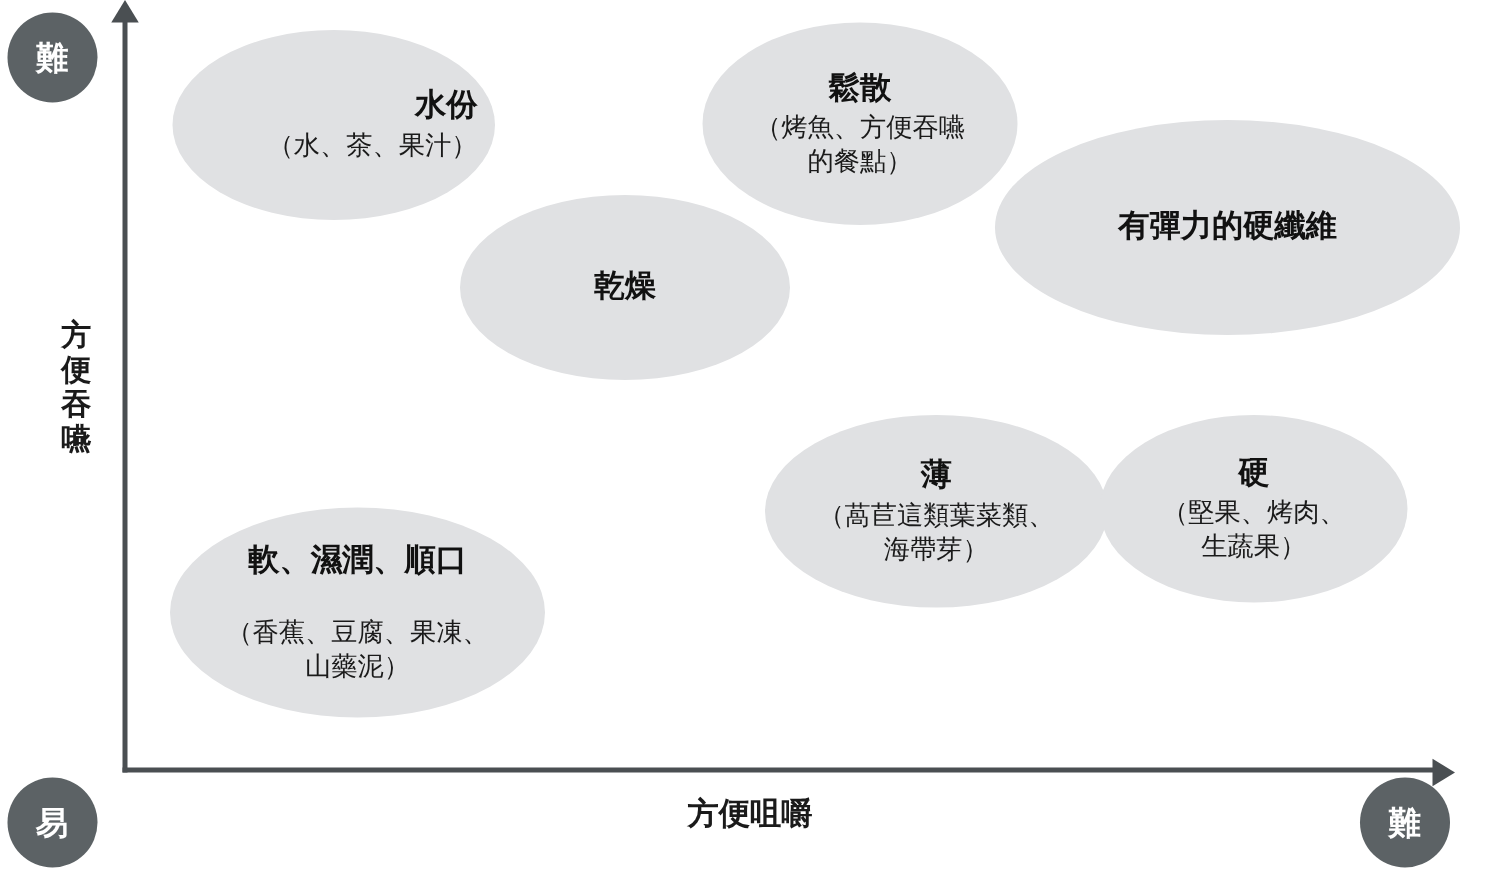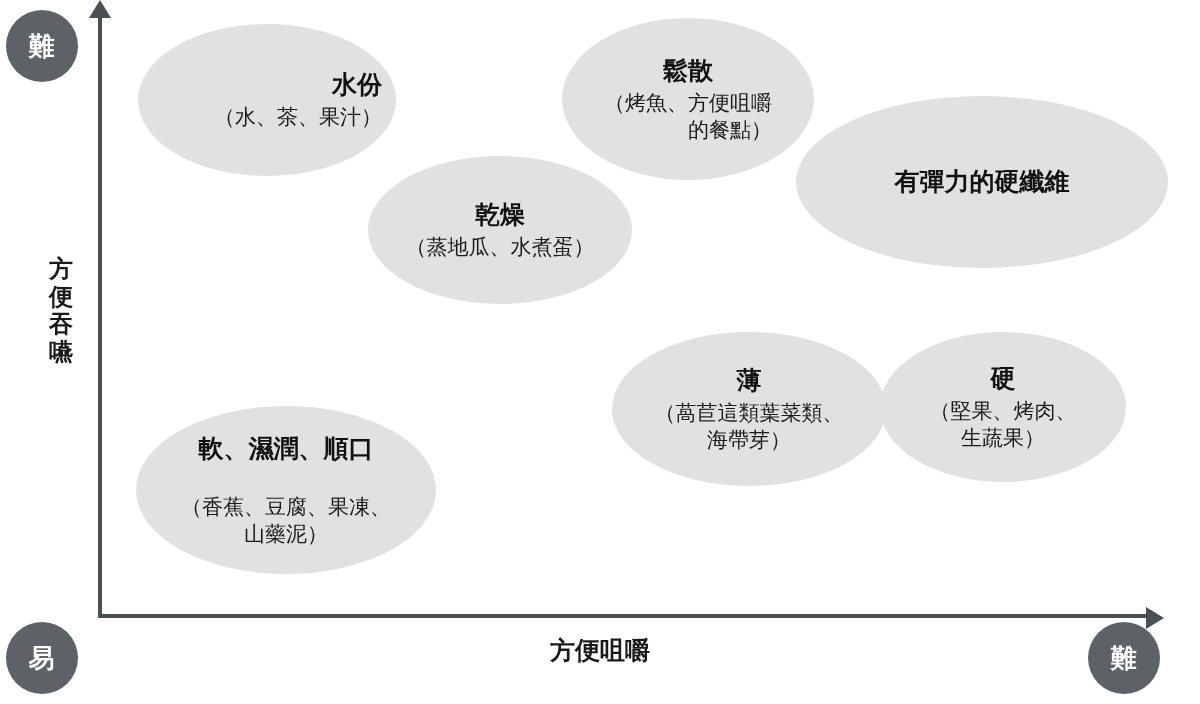--- a/index.html
+++ b/index.html
@@ -150,33 +150,32 @@
   </div>
 
   <div class="axis-title-y">方便吞嚥</div>
   <div class="axis-title-x">方便咀嚼</div>
 
   <div class="bubble" style="left:138px; top:24px; width:258px; height:152px;align-items:flex-end;">
     <div class="b-title">水份</div>
     <div class="b-sub">（水、茶、果汁）</div>
   </div>
 
-  <div class="bubble" style="left:562px; top:18px; width:252px; height:162px;text-align:right;">
+  <div class="bubble" style="left:562px; top:18px; width:252px; height:162px;">
     <div class="b-title">鬆散</div>
-    <div class="b-sub">（烤魚、方便咀嚼
+    <div class="b-sub">（烤魚、方便吞嚥
 的餐點）</div>
   </div>
 
   <div class="bubble" style="left:796px; top:96px; width:372px; height:172px;text-align:center;">
     <div class="b-title">有彈力的硬纖維</div>
   </div>
 
   <div class="bubble" style="left:368px; top:156px; width:264px; height:148px;text-align:center;">
     <div class="b-title">乾燥</div>
-    <div class="b-sub">（蒸地瓜、水煮蛋）</div>
   </div>
 
   <div class="bubble" style="left:612px; top:332px; width:274px; height:154px;">
     <div class="b-title">薄</div>
     <div class="b-sub">（萵苣這類葉菜類、
 海帶芽）</div>
   </div>
 
   <div class="bubble" style="left:880px; top:332px; width:246px; height:150px;">
     <div class="b-title">硬</div>

